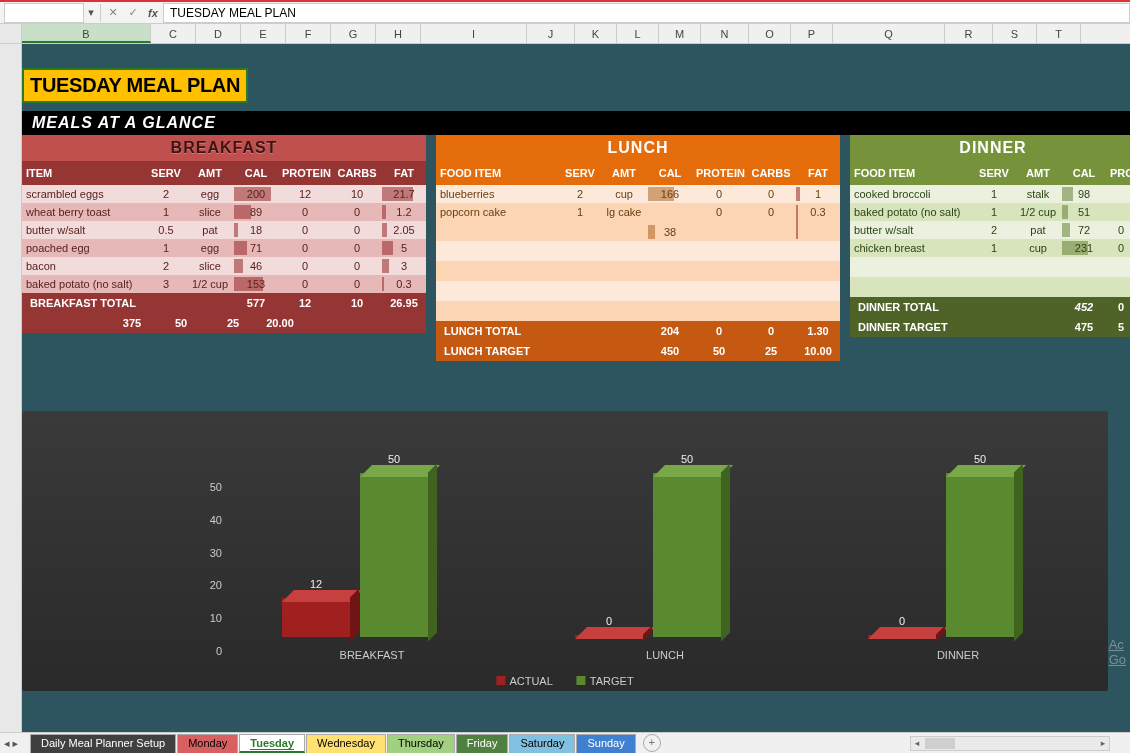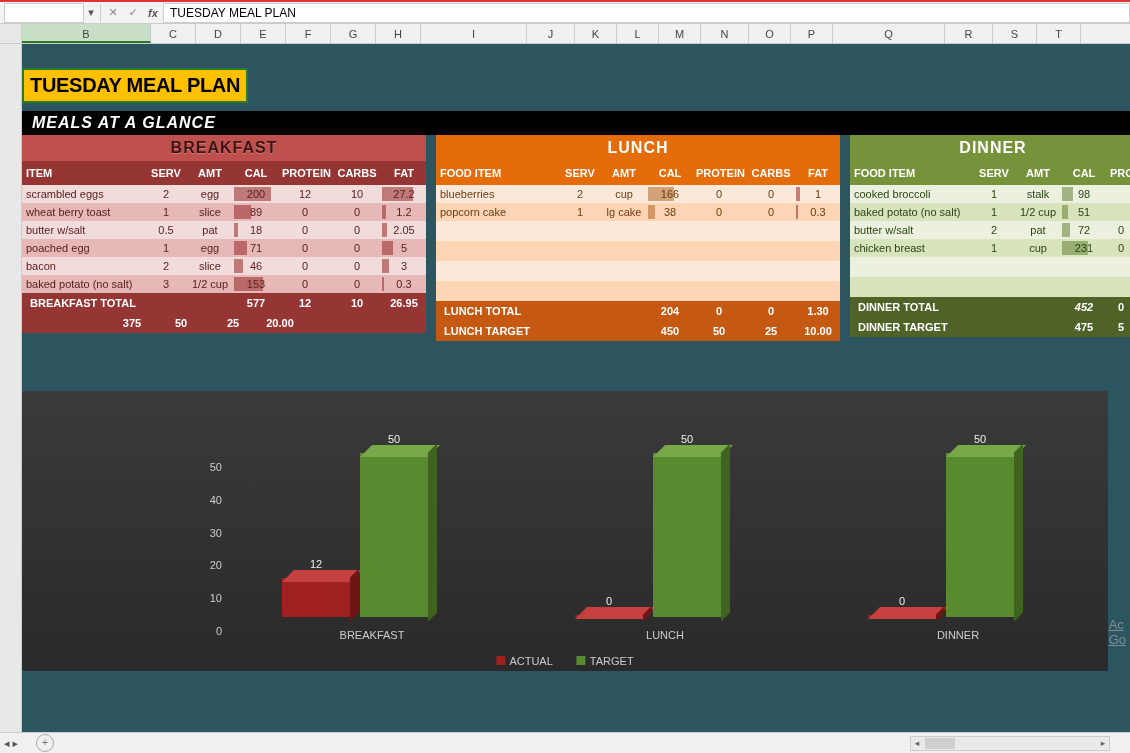--- a/index.html
+++ b/index.html
@@ -166,21 +166,21 @@
             <div style="width: 50px;">CARBS</div>
             <div style="width: 44px;">FAT</div>
           </div>
           <div class="meal-r bf-r0">
             <div style="width: 124px;">scrambled eggs</div>
             <div style="width: 40px;">2</div>
             <div style="width: 48px;">egg</div>
             <div class="cal-bar " style="width: 44px; --w: 85%;"><span>200</span></div>
             <div style="width: 54px;">12</div>
             <div style="width: 50px;">10</div>
-            <div class="fat-bar" style="width: 44px; --w: 70%;"><span>27.2</span></div>
+            <div class="fat-bar" style="width: 44px; --w: 70%;"><span>21.7</span></div>
           </div>
           <div class="meal-r bf-r1">
             <div style="width: 124px;">wheat berry toast</div>
             <div style="width: 40px;">1</div>
             <div style="width: 48px;">slice</div>
             <div class="cal-bar " style="width: 44px; --w: 38%;"><span>89</span></div>
             <div style="width: 54px;">0</div>
             <div style="width: 50px;">0</div>
             <div class="fat-bar" style="width: 44px; --w: 8%;"><span>1.2</span></div>
           </div>
@@ -255,21 +255,21 @@
             <div style="width: 48px;">cup</div>
             <div class="cal-bar cal-bar-lu" style="width: 44px; --w: 60%;"><span>166</span></div>
             <div style="width: 54px;">0</div>
             <div style="width: 50px;">0</div>
             <div class="fat-bar" style="width: 44px; --w: 10%;"><span>1</span></div>
           </div>
           <div class="meal-r lu-r1">
             <div style="width: 124px;">popcorn cake</div>
             <div style="width: 40px;">1</div>
             <div style="width: 48px;">lg cake</div>
-            <div class="cal-bar cal-bar-lu" style="width: 44px; --w: 15%;"><span>38</span></div>
+            <div class="cal-bar cal-bar-lu" style="width: 44px; margin-top: 20px; --w: 15%;"><span>38</span></div>
             <div style="width: 54px;">0</div>
             <div style="width: 50px;">0</div>
             <div class="fat-bar" style="width: 44px; --w: 4%;"><span>0.3</span></div>
           </div>
           <div class="meal-r lu-r0" style="height: 20px;"></div>
           <div class="meal-r lu-r1" style="height: 20px;"></div>
           <div class="meal-r lu-r0" style="height: 20px;"></div>
           <div class="meal-r lu-r1" style="height: 20px;"></div>
           <div class="tot-row lu-tot">
             <div style="width: 124px;">LUNCH TOTAL</div>
@@ -408,20 +408,30 @@
         </div>
     </div>
 
     <div class="activate" style="white-space:pre">Ac
 Go</div>
   </div>
 </div>
 
 <div class="tab-bar">
   <div class="tab-nav">◂ ▸</div>
+  <div id="tabs" style="display:flex;gap:1px">
+      <div class="tab setup">Daily Meal Planner Setup</div>
+      <div class="tab mon">Monday</div>
+      <div class="tab tue"><span>Tuesday</span></div>
+      <div class="tab wed">Wednesday</div>
+      <div class="tab thu">Thursday</div>
+      <div class="tab fri">Friday</div>
+      <div class="tab sat">Saturday</div>
+      <div class="tab sun">Sunday</div>
+    </div>
   <div class="tab-add">+</div>
   <div style="flex:1"></div>
   <div class="scroll-h">
     <div class="arr" style="left:0">◂</div>
     <div class="inner"></div>
     <div class="arr" style="right:0">▸</div>
   </div>
 </div>
 
 </body></html>

